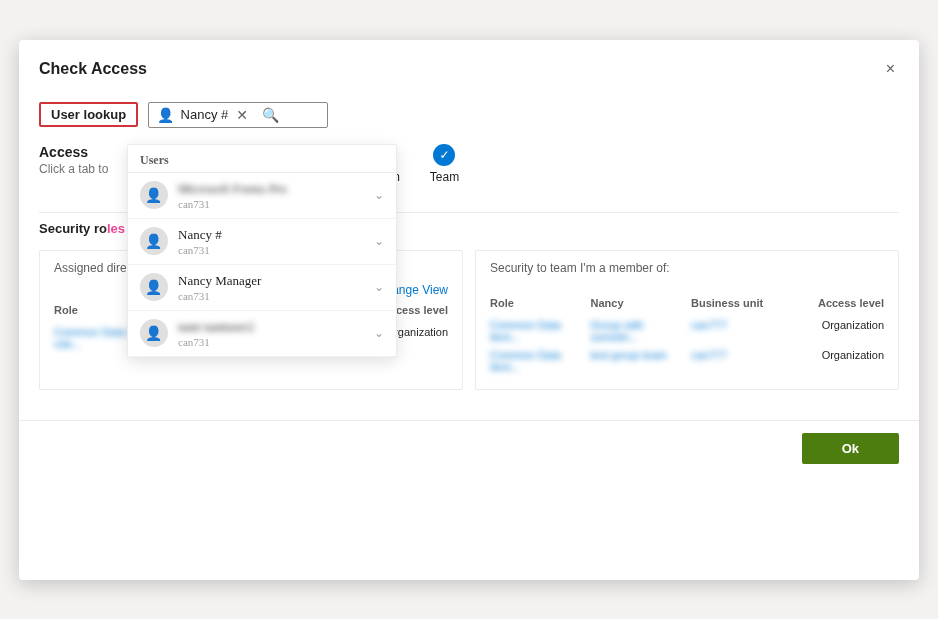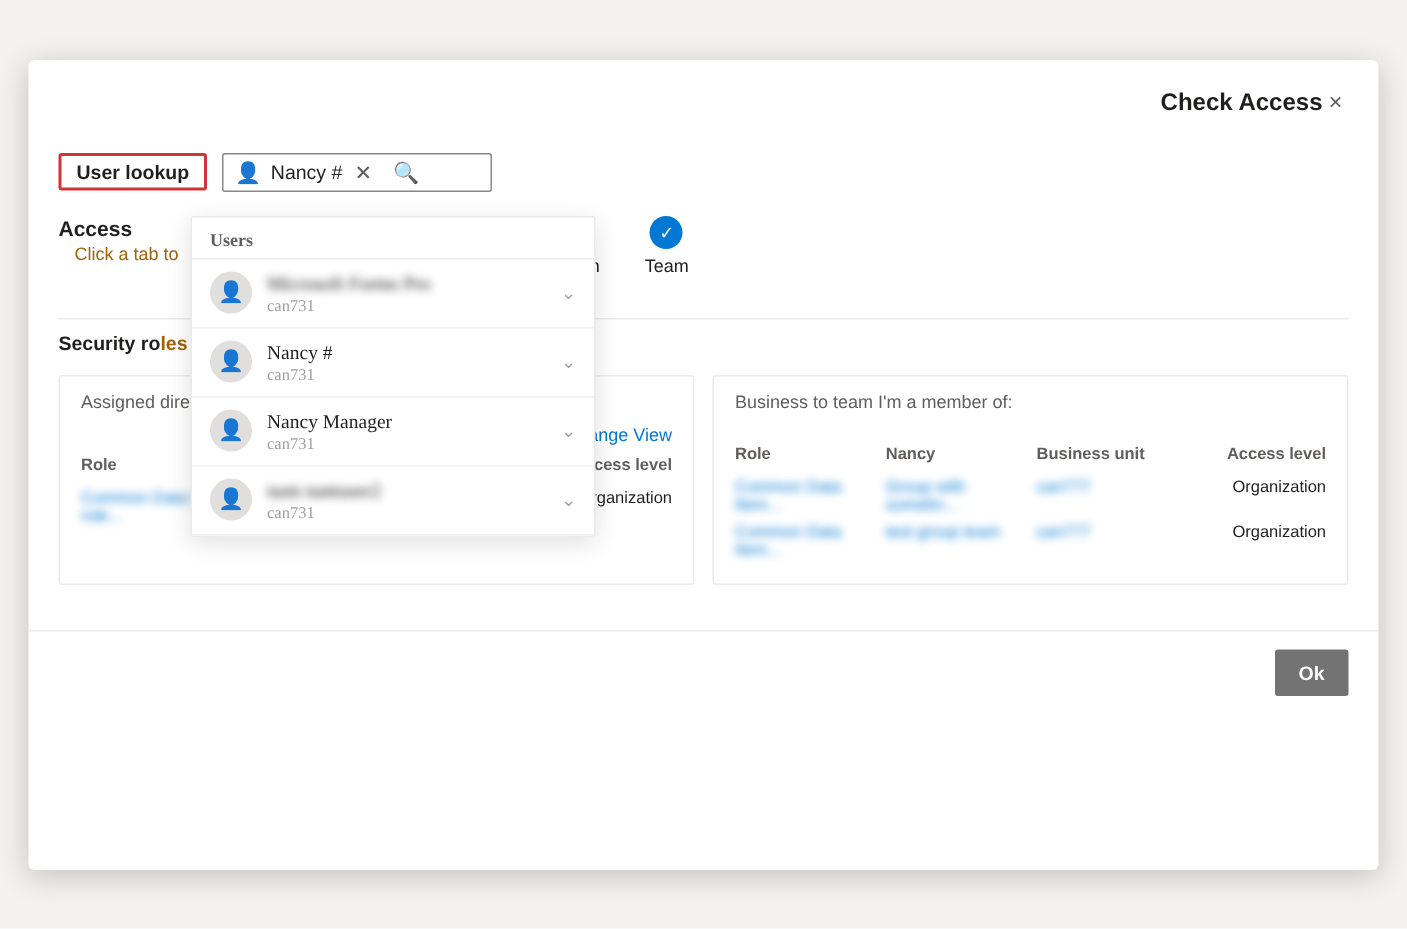--- a/index.html
+++ b/index.html
@@ -19,21 +19,21 @@
       width: 900px;
       min-height: 540px;
       border-radius: 4px;
       box-shadow: 0 4px 20px rgba(0,0,0,0.2);
       position: relative;
       padding: 0;
     }
     .dialog-header {
       display: flex;
       align-items: center;
-      justify-content: flex-end;
+      justify-content: space-between;
       padding: 16px 20px 10px 20px;
       border-bottom: none;
     }
     .dialog-title {
       font-size: 16px;
       font-weight: 600;
       color: #201f1e;
     }
     .close-btn {
       background: none;
@@ -169,23 +169,22 @@
       margin-bottom: 12px;
     }
     .access-title {
       font-size: 14px;
       font-weight: 600;
       color: #201f1e;
       margin-bottom: 2px;
     }
     .access-subtitle {
       font-size: 12px;
-      color: #a16207;
+      color: #737373;
       margin-bottom: 10px;
-      text-align: right;
     }
     .permissions-row {
       display: flex;
       gap: 30px;
       align-items: center;
       margin-left: 20px;
     }
     .permission-item {
       display: flex;
       flex-direction: column;
@@ -293,24 +292,24 @@
 
     
     .dialog-footer {
       display: flex;
       justify-content: flex-end;
       padding: 12px 20px;
       border-top: 1px solid #edebe9;
       margin-top: 10px;
     }
     .ok-button {
-      background: #737373;
+      background: #4d7c0f;
       color: #fff;
       border: none;
-      padding: 8px 16px;
+      padding: 8px 40px;
       font-size: 13px;
       font-weight: 600;
       border-radius: 2px;
       cursor: pointer;
     }
   </style>
 </head>
 <body>
 
 <div class="dialog">
@@ -394,21 +393,21 @@
           <span class="permission-label">Assign</span>
         </div>
         <div class="permission-item">
           <div class="permission-check">✓</div>
           <span class="permission-label">Team</span>
         </div>
       </div>
     </div>
 
     <div class="security-section">
-      <div class="security-title">Security ro<span style="color:#a16207;">les</span></div>
+      <div class="security-title">Security ro<span style="color:#ec4899;">les</span></div>
       <div class="roles-grid">
 
         <div class="roles-panel">
           <div class="roles-panel-title">Assigned directly:</div>
           <div class="change-view-row">
             <button class="change-view-btn">
               <span style="font-size:13px;">↻</span>
               <span>Change View</span>
             </button>
           </div>
@@ -418,21 +417,21 @@
             <span class="roles-col roles-col-access">Access level</span>
           </div>
           <div class="roles-row">
             <span class="roles-cell role roles-cell-blurred">Common Data Service role...</span>
             <span class="roles-cell bu roles-cell-blurred">can731</span>
             <span class="roles-cell access roles-cell-text">Organization</span>
           </div>
         </div>
 
         <div class="roles-panel">
-          <div class="roles-panel-title">Business to team I'm a member of:</div>
+          <div class="roles-panel-title">Security to team I'm a member of:</div>
           <div class="roles-table-header" style="margin-top:22px;">
             <span class="roles-col roles-col-role">Role</span>
             <span class="roles-col roles-col-team">Nancy</span>
             <span class="roles-col roles-col-bu">Business unit</span>
             <span class="roles-col roles-col-access">Access level</span>
           </div>
           <div class="roles-row">
             <span class="roles-cell role roles-cell-blurred">Common Data Item...</span>
             <span class="roles-cell team roles-cell-blurred">Group with sometin...</span>
             <span class="roles-cell bu roles-cell-blurred">can777</span>

